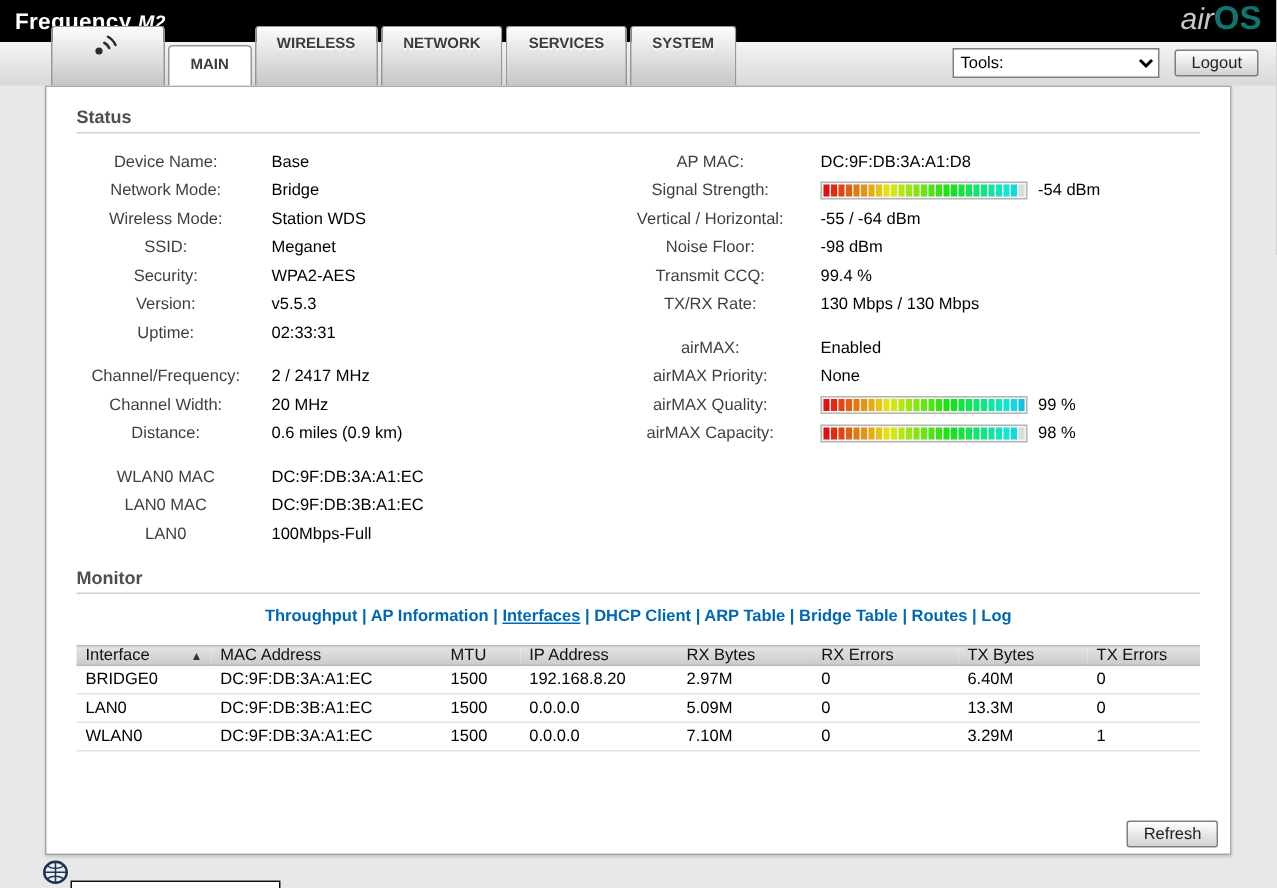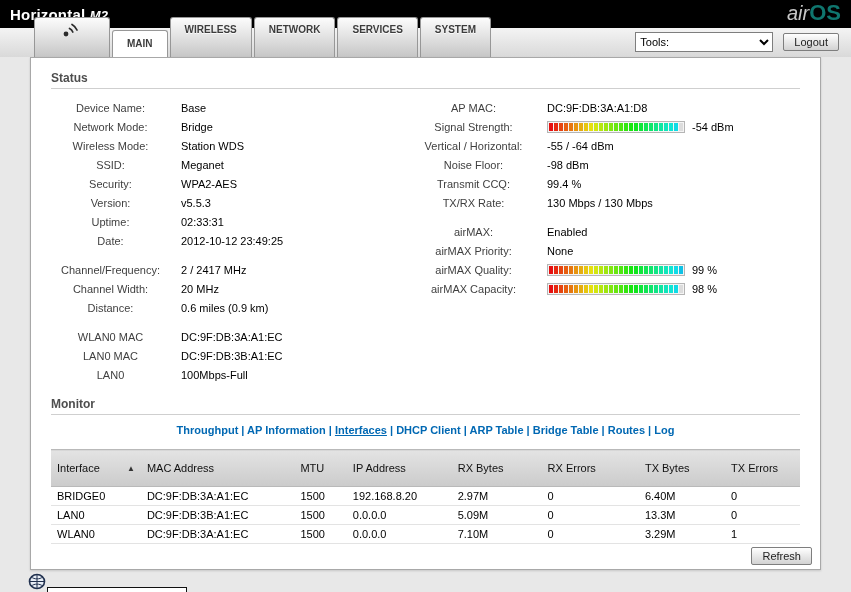--- a/index.html
+++ b/index.html
@@ -34,39 +34,39 @@
   .val{display:flex;align-items:center;gap:7px;color:#000;}
   .group-gap{height:10px;}
   .gauge{display:inline-flex;gap:1px;padding:1px;background:#f4f4f4;border:1px solid #b5b5b5;}
   .seg{width:4px;height:8px;display:inline-block;}
   .monitor-links{text-align:center;padding:9px 0 13px;}
   .mlink{color:#0068b3;text-decoration:none;font-weight:bold;}
   .mlink.active{text-decoration:underline;}
   .sep{color:#0068b3;font-weight:bold;}
   .iftable{width:calc(100% - 40px);margin:0 20px;border-collapse:collapse;font-size:11px;}
   .iftable th{background:linear-gradient(#e3e3e3,#cbcbcb);border-top:1px solid #b9b9b9;border-bottom:1px solid #b9b9b9;
-              padding:12px 6px;text-align:left;font-weight:normal;color:#111;cursor:pointer;}
+              padding:0 6px;text-align:left;font-weight:normal;color:#111;cursor:pointer;}
   .iftable td{padding:3px 6px;border-bottom:1px solid #e3e3e3;color:#000;}
   .iftable th:nth-child(1){width:12%;} .iftable th:nth-child(2){width:20.5%;}
   .iftable th:nth-child(3){width:7%;}  .iftable th:nth-child(4){width:14%;}
   .iftable th:nth-child(5){width:12%;} .iftable th:nth-child(6){width:13%;}
   .iftable th:nth-child(7){width:11.5%;} .iftable th:nth-child(8){width:10%;}
   .sort-arrow{float:right;font-size:8px;color:#333;margin-top:2px;}
   .refresh-btn{position:absolute;right:8px;bottom:4px;}
   .footer-popup{position:absolute;left:28px;top:573px;display:flex;align-items:flex-start;gap:1px;}
   .popup-box{width:140px;height:16px;border:1px solid #111;background:#fff;margin-top:14px;display:inline-block;}
 </style>
 </head>
 <body>
 
 <div class="page">
 
   <div class="topbar">
     <div class="brand">
-      <span>Horizontal</span>
+      <span>Frequency</span>
       <span class="model">M2</span>
     </div>
     <div class="airos"><span class="air">air</span><span class="os">OS</span></div>
   </div>
 
   <div class="tabbar">
     <div class="tab icon-tab">
       <svg width="26" height="15" viewBox="0 0 26 15">
         <circle cx="7" cy="11" r="2.4" fill="#2b2b2b"></circle>
         <path d="M10.5 5.5 A7 7 0 0 1 13.8 9" stroke="#2b2b2b" stroke-width="1.7" fill="none" stroke-linecap="round"></path>
@@ -123,26 +123,20 @@
           <div class="srow">
             <span class="lbl">Version:</span>
             <span class="val">
               <span>v5.5.3</span>
             </span>
           </div>
           <div class="srow">
             <span class="lbl">Uptime:</span>
             <span class="val">
               <span>02:33:31</span>
-            </span>
-          </div>
-          <div class="srow">
-            <span class="lbl">Date:</span>
-            <span class="val">
-              <span>2012-10-12 23:49:25</span>
             </span>
           </div>
           <div class="group-gap"></div>
           <div class="srow">
             <span class="lbl">Channel/Frequency:</span>
             <span class="val">
               <span>2 / 2417 MHz</span>
             </span>
           </div>
           <div class="srow">

